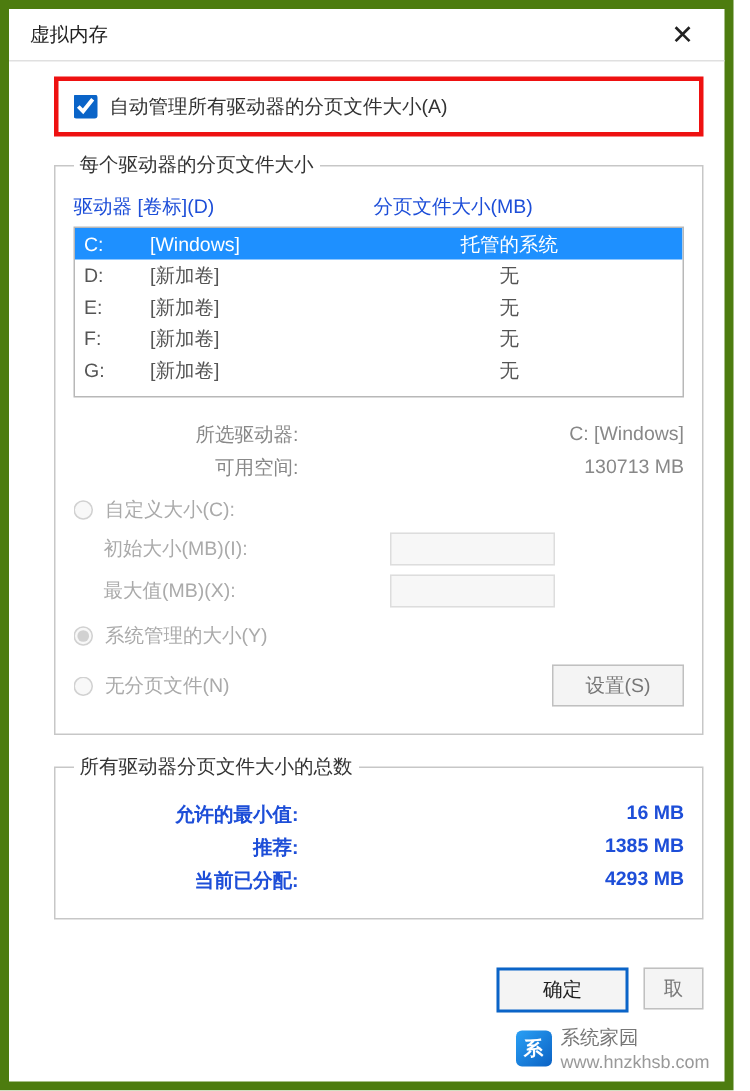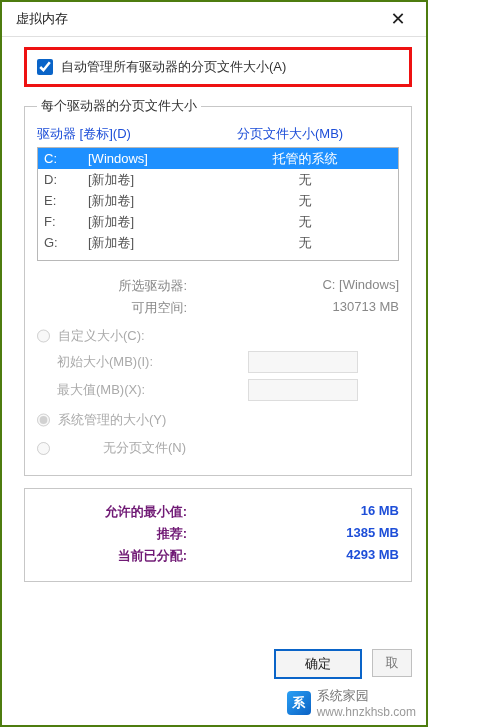--- a/index.html
+++ b/index.html
@@ -7,23 +7,23 @@
     padding: 0;
     width: 500px;
     height: 727px;
     font-family: "Microsoft YaHei", "Segoe UI", sans-serif;
     font-size: 13px;
     background: #fff;
     overflow: hidden;
     color: #333;
   }
   .window {
-    width: 428px;
+    width: 489px;
     height: 727px;
-    border: 2px solid #4d7c0f;
+    border: 6px solid #4d7c0f;
     box-sizing: border-box;
     position: relative;
     background: #fff;
   }
   .titlebar {
     height: 34px;
     display: flex;
     align-items: center;
     justify-content: space-between;
     padding: 0 8px 0 14px;
@@ -36,22 +36,21 @@
   .titlebar .close {
     font-size: 18px;
     font-weight: normal;
     color: #222;
     width: 40px;
     text-align: center;
     cursor: pointer;
     line-height: 34px;
   }
   .content {
-    padding: 10px 14px 6px 2px;
-    margin-left: 20px;
+    padding: 10px 14px 6px 30px;
   }
   .auto-box {
     border: 3px solid #e11;
     padding: 8px 10px;
     margin-bottom: 10px;
     display: flex;
     align-items: center;
   }
   .auto-box input[type="checkbox"] {
     width: 16px;
@@ -129,21 +128,21 @@
     color: #777;
     cursor: pointer;
     padding: 0 10px;
   }
   .btn.default {
     border: 2px solid #0a64c8;
     color: #222;
     height: 30px;
   }
   .totals .info-row { color:#333; }
-  .totals .k { color:#701a75; font-weight:bold; }
+  .totals .k { color:#1d4ed8; font-weight:bold; }
   .totals .v { color:#1d4ed8; font-weight:bold; }
   .footer {
     position:absolute;
     left:18px; right:0; bottom:46px;
     display:flex;
     justify-content:flex-end;
     gap:10px;
     padding: 0 14px;
   }
   .watermark {
@@ -246,28 +245,30 @@
       <div class="size-row">
         <span class="k">最大值(MB)(X):</span>
         <input type="text" disabled="" value="" style="">
       </div>
 
       <div class="radio-row disabled">
         <input type="radio" name="pf" disabled="" checked="" style="">
         <span>系统管理的大小(Y)</span>
       </div>
       <div class="radio-row disabled" style="justify-content:space-between;">
-        <span style="display:flex;align-items:center;gap:45px;">
+        <span style="display:flex;align-items:center;">
           <input type="radio" name="pf" disabled="" style="">
           <span>无分页文件(N)</span>
         </span>
+        <button class="btn" disabled="">设置(S)</button>
       </div>
     </fieldset>
 
     <fieldset class="totals">
+      <legend>所有驱动器分页文件大小的总数</legend>
       <div class="info-row">
         <span class="k">允许的最小值:</span>
         <span class="v">16 MB</span>
       </div>
       <div class="info-row">
         <span class="k">推荐:</span>
         <span class="v">1385 MB</span>
       </div>
       <div class="info-row">
         <span class="k">当前已分配:</span>

